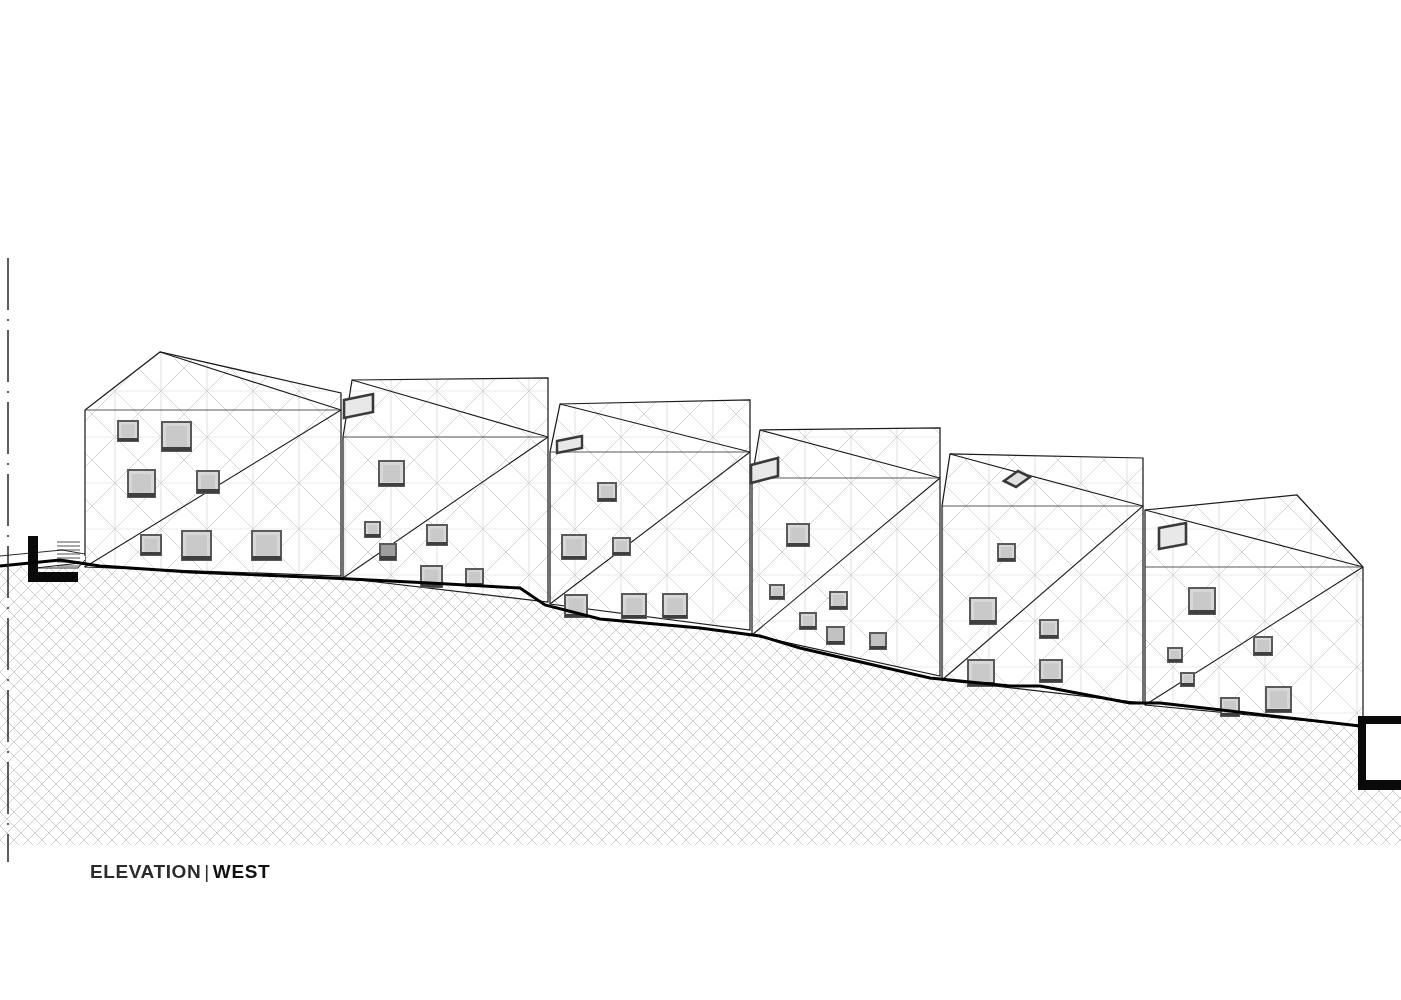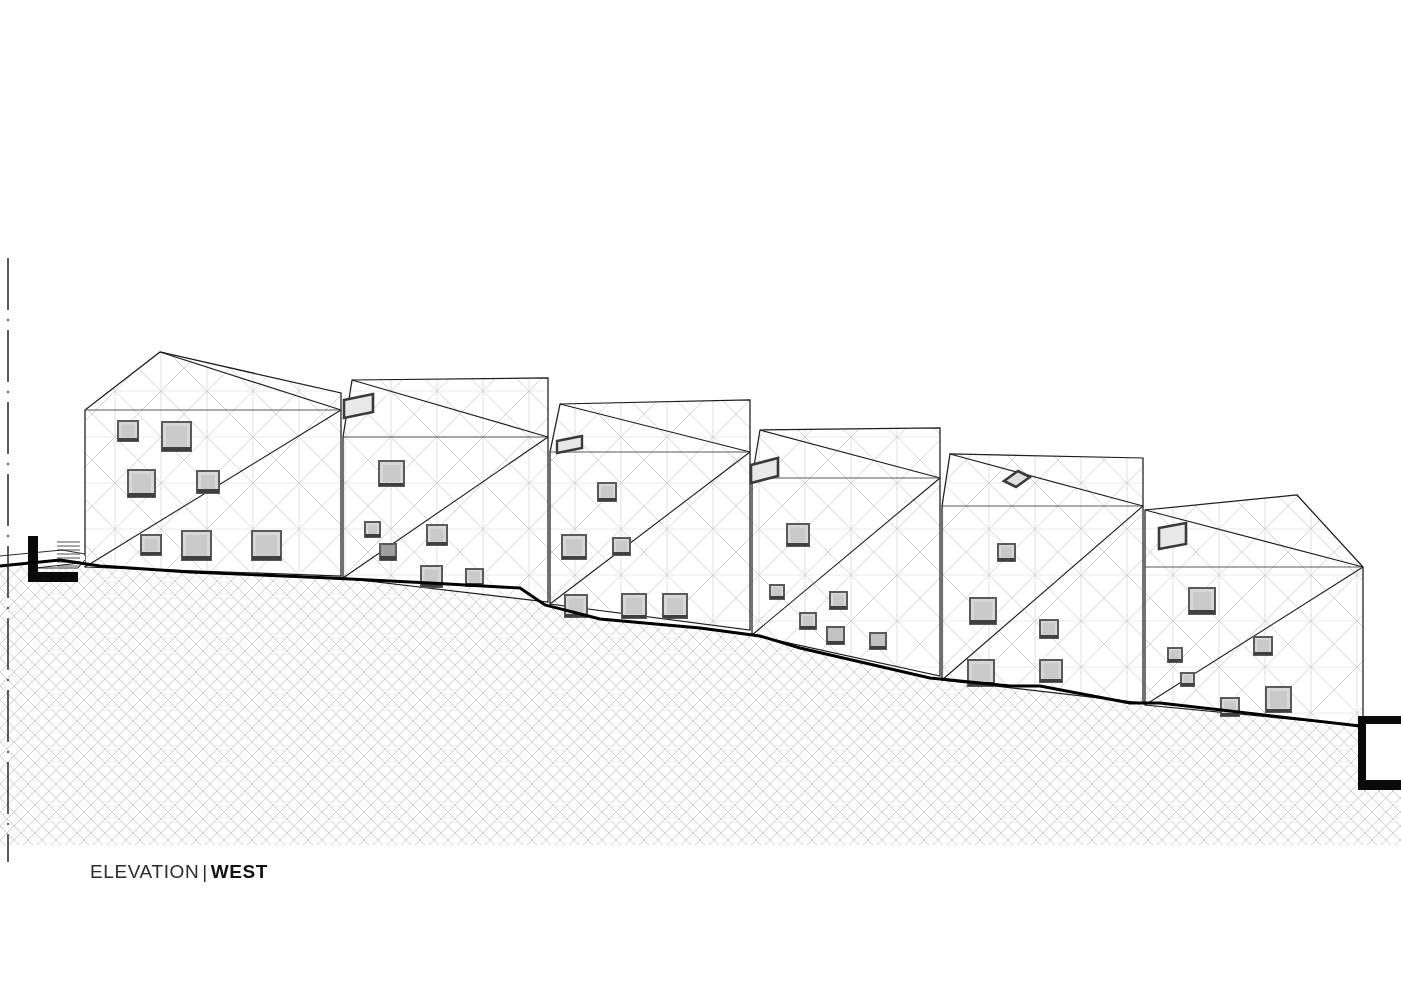--- a/index.html
+++ b/index.html
@@ -29,21 +29,21 @@
   #title-block {
     position: absolute;
     left: 90px;
     top: 861px;
     font-size: 19px;
     letter-spacing: 0.6px;
     color: #1a1a1a;
     white-space: nowrap;
     user-select: none;
   }
-  #title-block .t-light { font-weight: 400; color: #2b2b2b; margin-top: 12px; }
+  #title-block .t-light { font-weight: 700; color: #2b2b2b; margin-top: 12px; }
   #title-block .t-sep   { font-weight: 300; color: #2b2b2b; padding: 0 3px; }
   #title-block .t-bold  { font-weight: 700; color: #111111; }
 </style>
 </head>
 <body>
 
 <div id="drawing-sheet">
 
   <svg id="elevation-svg" width="1401" height="1000" viewBox="0 0 1401 1000" xmlns="http://www.w3.org/2000/svg">
     <defs>

